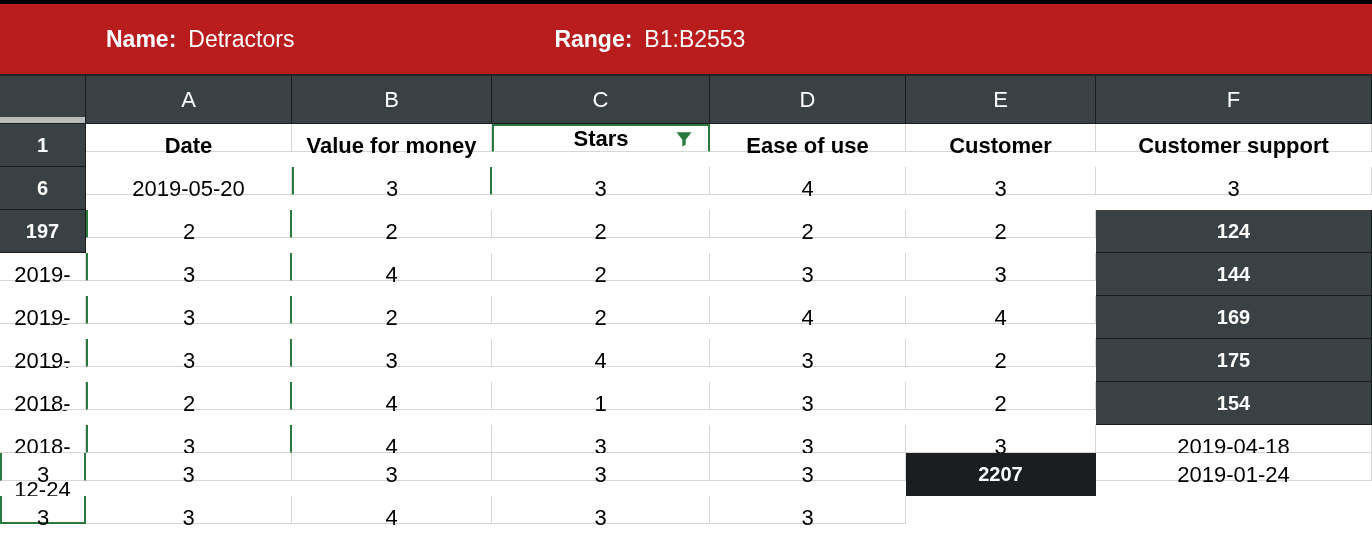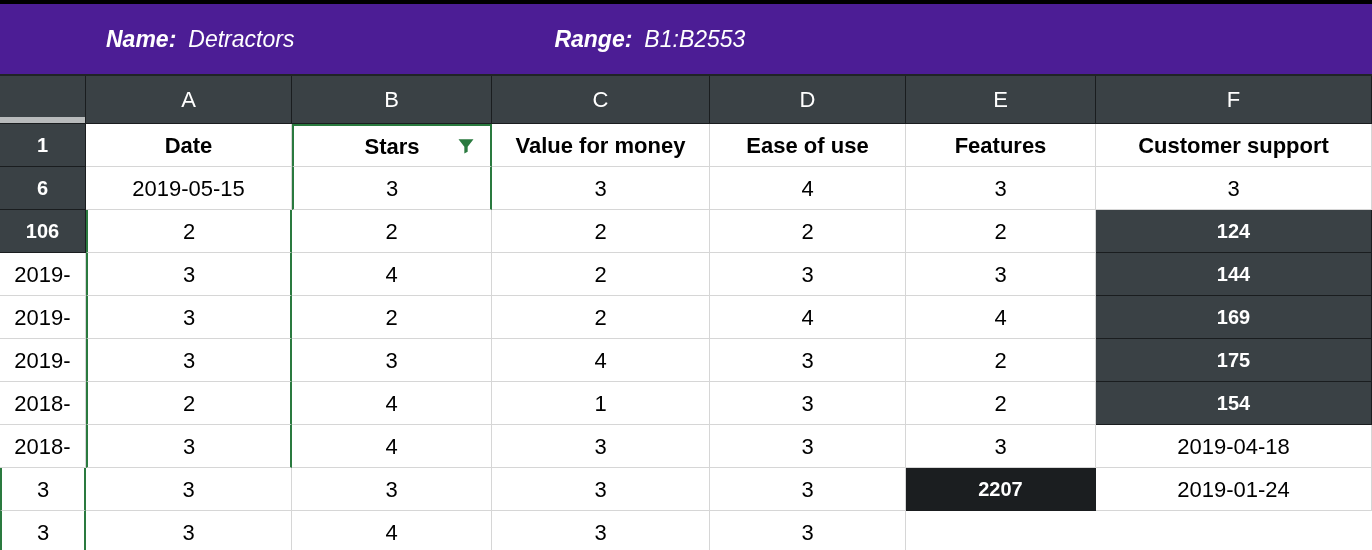--- a/index.html
+++ b/index.html
@@ -8,29 +8,28 @@
     background: #ffffff;
     width: 1372px;
     height: 550px;
     overflow: hidden;
   }
   .top-border {
     height: 4px;
     background: #000;
   }
   .header-bar {
-    background: #4c1d95;
+    background: #b91c1c;
     height: 72px;
     display: flex;
     align-items: center;
     color: #ffffff;
     font-size: 23px;
     padding-left: 106px;
     border-bottom: 2px solid #202426;
-    font-style: italic;
   }
   .header-bar .label { font-weight: 700; margin-right: 12px; }
   .header-bar .value { font-weight: 400; }
   .header-group1 { display: flex; align-items: baseline; }
   .header-group2 { display: flex; align-items: center; margin-left: 260px; }
 
   .grid {
     display: grid;
     grid-template-columns: 86px 206px 200px 218px 196px 190px 276px;
     font-size: 22px;
@@ -72,21 +71,21 @@
     height: 43px;
     line-height: 43px;
     border-right: 1px solid #1a1d1f;
     border-bottom: 1px solid #1a1d1f;
     cursor: pointer;
   }
   .row-head.active {
     background: #1b1e20;
   }
   .cell {
-    height: 43px;
+    height: 28px;
     line-height: 43px;
     text-align: center;
     border-right: 1px solid #d6d6d6;
     border-bottom: 1px solid #d6d6d6;
     background: #fff;
     font-size: 22px;
     cursor: cell;
   }
   .cell.header-cell {
     font-weight: 700;
@@ -141,42 +140,42 @@
   <div class="col-corner"></div>
   <div class="col-head">A</div>
   <div class="col-head">B</div>
   <div class="col-head">C</div>
   <div class="col-head">D</div>
   <div class="col-head">E</div>
   <div class="col-head">F</div>
 
   <div class="row-head">1</div>
   <div class="cell header-cell">Date</div>
+  <div class="cell header-cell">Value for money</div>
   <div class="cell header-cell col-b">
     <div class="stars-wrap">
       <span>Stars</span>
       <svg class="filter-icon" viewBox="0 0 24 24" fill="currentColor">
         <path d="M3 4h18l-7 9v6l-4 2v-8L3 4z"></path>
       </svg>
     </div>
   </div>
-  <div class="cell header-cell">Value for money</div>
   <div class="cell header-cell">Ease of use</div>
-  <div class="cell header-cell">Features</div>
+  <div class="cell header-cell">Customer</div>
   <div class="cell header-cell">Customer support</div>
 
   <div class="row-head">6</div>
-  <div class="cell">2019-05-15</div>
-  <div class="cell col-b">3</div>
-  <div class="cell">3</div>
-  <div class="cell">4</div>
-  <div class="cell">3</div>
-  <div class="cell">3</div>
-
-  <div class="row-head">106</div>
+  <div class="cell">2019-05-20</div>
+  <div class="cell col-b">3</div>
+  <div class="cell">3</div>
+  <div class="cell">4</div>
+  <div class="cell">3</div>
+  <div class="cell">3</div>
+
+  <div class="row-head">197</div>
   <div class="cell col-b">2</div>
   <div class="cell">2</div>
   <div class="cell">2</div>
   <div class="cell">2</div>
   <div class="cell">2</div>
 
   <div class="row-head">124</div>
   <div class="cell">2019-10-08</div>
   <div class="cell col-b">3</div>
   <div class="cell">4</div>

